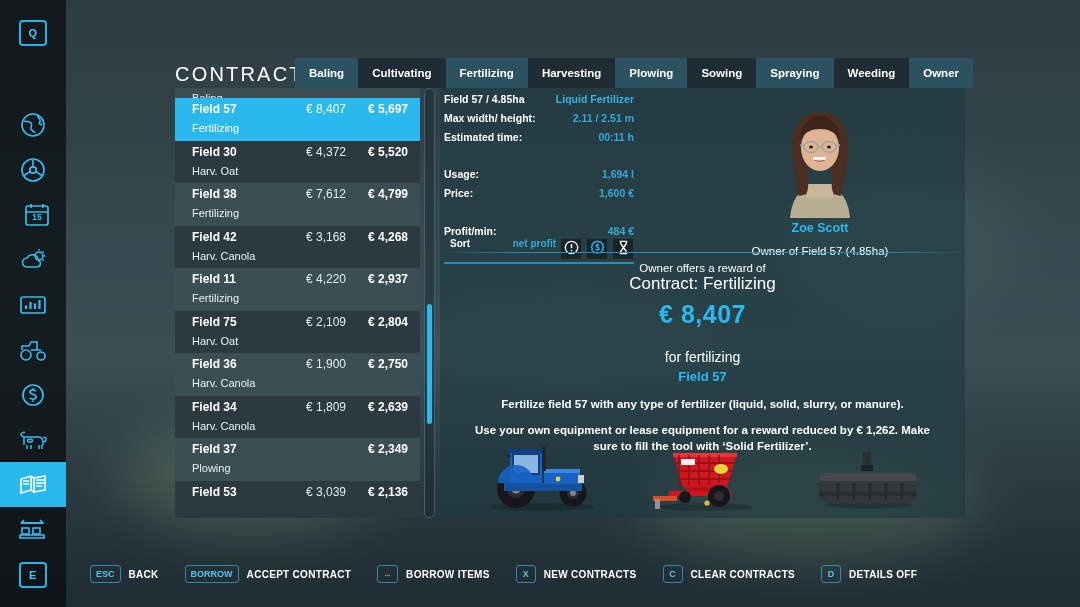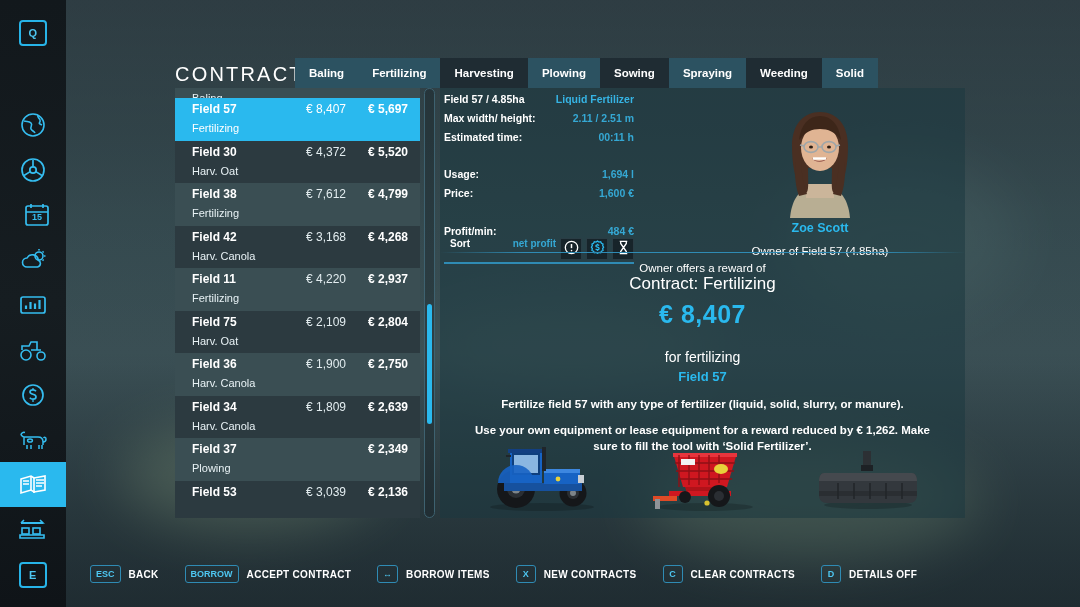--- a/index.html
+++ b/index.html
@@ -284,27 +284,28 @@
       </span>
     </div>
 
     <div class="key-box" style="top:562px;">E</div>
   </div>
 
   <div id="header">
     <div id="page-title">CONTRACTS</div>
     <div id="tabs">
       <div class="tab alt">Baling</div>
+      <div class="tab">Cultivating</div>
       <div class="tab alt">Fertilizing</div>
       <div class="tab">Harvesting</div>
       <div class="tab alt">Plowing</div>
       <div class="tab">Sowing</div>
       <div class="tab alt">Spraying</div>
       <div class="tab">Weeding</div>
-      <div class="tab alt">Solid</div>
+      <div class="tab alt">Owner</div>
     </div>
   </div>
 
   <div id="list-wrap">
 
     <div class="row alt" style="height:26px;padding-top:0;margin-top:-16px;">
       <div class="row-top">
         
         
       </div>

